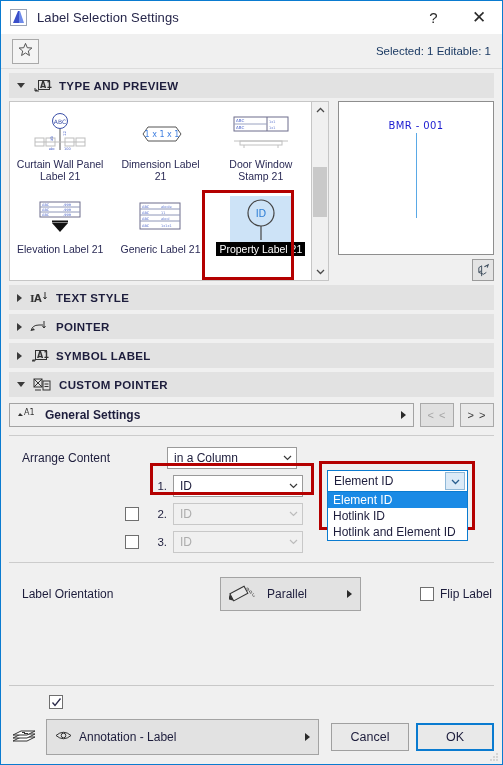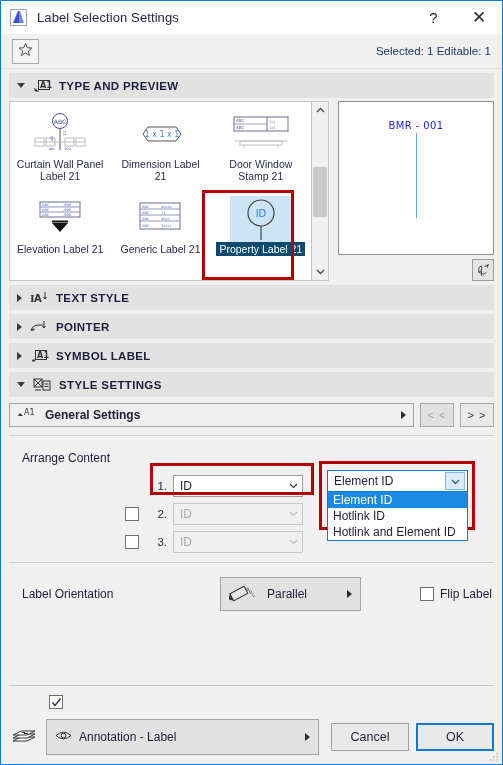--- a/index.html
+++ b/index.html
@@ -85,21 +85,21 @@
     height:85px; display:flex; flex-direction:column;
     align-items:center; justify-content:flex-start; padding-top:7px;
     position:relative;
   }
   .tp-thumb{ height:46px; display:flex;align-items:center;justify-content:center; width:100%; }
   .tp-label{
     font-size:10.5px; line-height:12px; text-align:center; color:#2a2a55;
     padding:1px 3px; max-width:94px;
   }
   .tp-cell.selected .tp-thumb{ background:#cde3f7; width:62px; }
-  .tp-cell.selected .tp-label{ background:#0c4a6e; color:#fff; }
+  .tp-cell.selected .tp-label{ background:#000000; color:#fff; }
   .redbox{
     position:absolute; border:3px solid #b40000; pointer-events:none;
   }
   
   .vscroll{
     flex:0 0 17px; background:#f0f0f0; border:1px solid #c6c6c6; border-left:none;
     display:flex;flex-direction:column;align-items:center;
     position:relative;
   }
   .vs-arrow{ height:17px; width:100%; display:flex;align-items:center;justify-content:center;
@@ -439,21 +439,21 @@
         <svg width="20" height="16" viewBox="0 0 20 16">
           <rect x="2" y="2" width="8" height="8" fill="none" stroke="#333"></rect>
           <line x1="2" y1="2" x2="10" y2="10" stroke="#333"></line>
           <line x1="10" y1="2" x2="2" y2="10" stroke="#333"></line>
           <rect x="11" y="4" width="7" height="9" fill="none" stroke="#333"></rect>
           <line x1="12.5" y1="7" x2="16.5" y2="7" stroke="#333"></line>
           <line x1="12.5" y1="9.5" x2="16.5" y2="9.5" stroke="#333"></line>
           <line x1="3" y1="13" x2="9" y2="13" stroke="#333"></line>
         </svg>
       </span>
-      <span>STYLE SETTINGS</span>
+      <span>CUSTOM POINTER</span>
     </div>
 
     <div class="cs-body">
       <div class="gs-row">
         <div class="gs-combo">
           <span>
             <svg width="19" height="13" viewBox="0 0 19 13">
               <polygon points="1,9 6,9 3,6" fill="#333"></polygon>
               <text x="7" y="8" font-size="8" font-family="DejaVu Sans" fill="#333">A1</text>
             </svg>
@@ -464,20 +464,28 @@
         <button class="navbtn disabled">&lt; &lt;</button>
         <button class="navbtn">&gt; &gt;</button>
       </div>
 
       <div class="hr"></div>
 
       <div class="ac-wrap">
 
         <div class="ac-line">
           <span class="ac-label">Arrange Content</span>
+          <div class="sel">
+            <span>in a Column</span>
+            <span class="chev">
+              <svg width="11" height="11" viewBox="0 0 11 11">
+                  <polyline points="2,4 5.5,7.5 9,4" fill="none" stroke="#3a3a3a" stroke-width="1.2"></polyline>
+                </svg>
+            </span>
+          </div>
         </div>
 
         <div class="ac-line">
           <span class="ac-indent"></span>
           <span class="ac-num">1.</span>
           <div class="sel">
             <span>ID</span>
             <span class="chev">
               <svg width="11" height="11" viewBox="0 0 11 11">
                   <polyline points="2,4 5.5,7.5 9,4" fill="none" stroke="#3a3a3a" stroke-width="1.2"></polyline>

